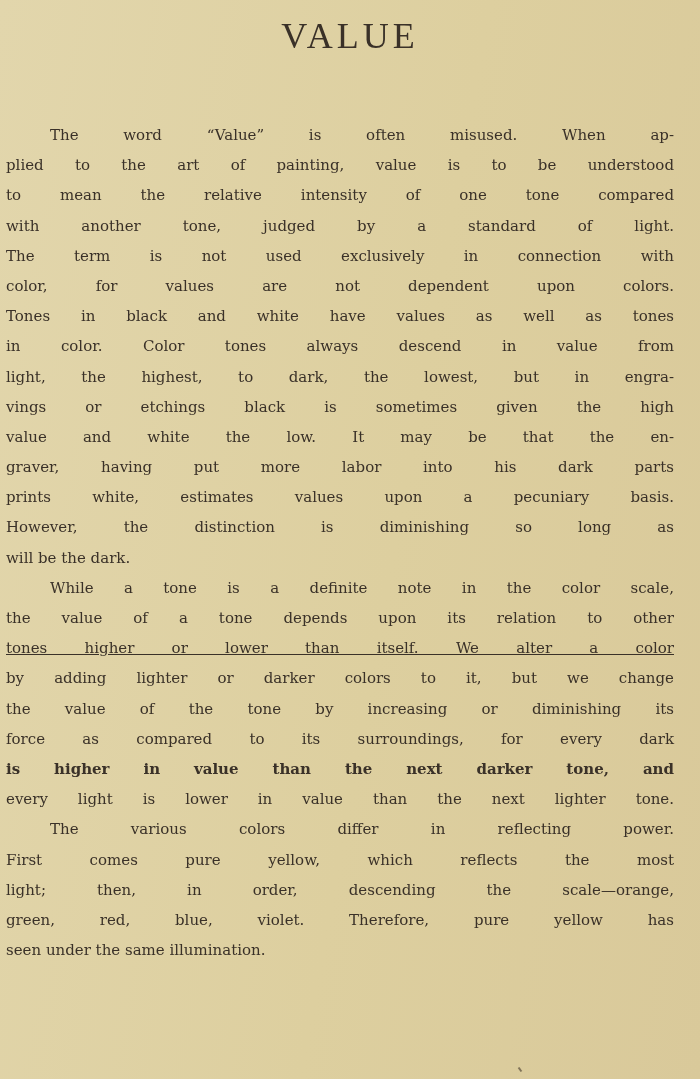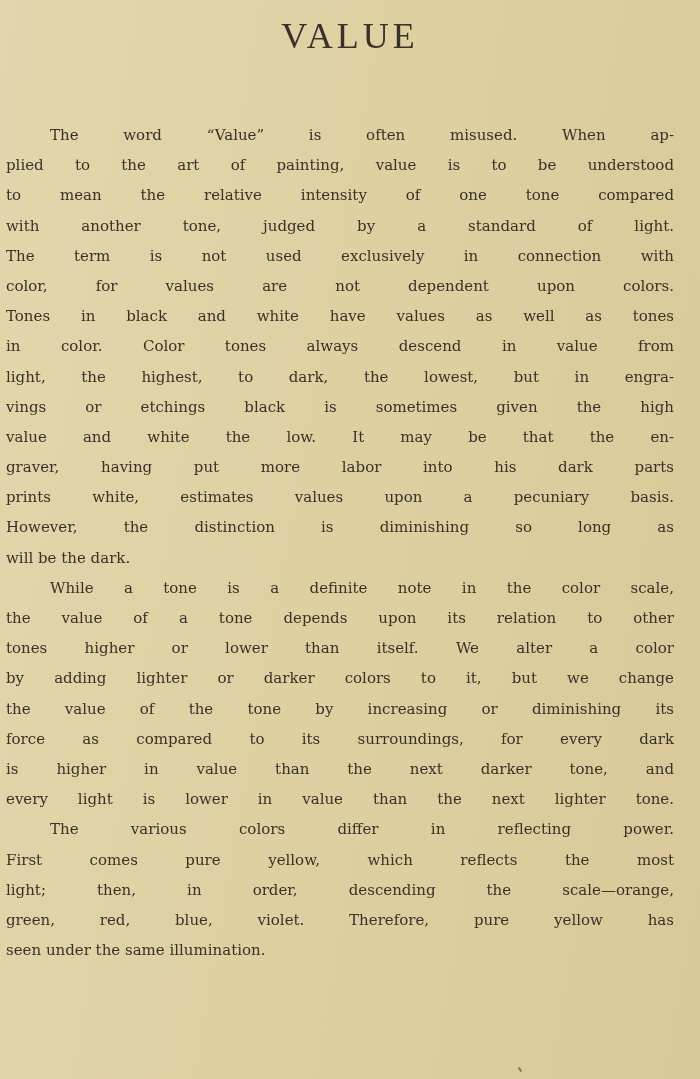--- a/index.html
+++ b/index.html
@@ -102,25 +102,25 @@
       <span class="line"><span class="line-inner" style="width: 668px; white-space: normal;">value and white the low.  It may be that the en-</span></span>
       <span class="line"><span class="line-inner" style="width: 668px; white-space: normal;">graver, having put more labor into his dark parts</span></span>
       <span class="line"><span class="line-inner" style="width: 668px; white-space: normal;">prints white, estimates values upon a pecuniary basis.</span></span>
       <span class="line"><span class="line-inner" style="width: 668px; white-space: normal;">However, the distinction is diminishing so long as</span></span>
       <span class="line last"><span class="line-inner" style="width: auto; white-space: nowrap;">will be the dark.</span></span>
     </div>
 
     <div class="paragraph">
       <span class="line indent"><span class="line-inner" style="width: 624px; white-space: normal;">While a tone is a definite note in the color scale,</span></span>
       <span class="line"><span class="line-inner" style="width: 668px; white-space: normal;">the value of a tone depends upon its relation to other</span></span>
-      <span class="line"><span class="line-inner" style="width: 668px; white-space: normal;">tones higher or lower than itself.  We alter a color</span></span>
+      <span class="line"><span class="line-inner" style="width: 668px; white-space: normal; text-decoration: underline;">tones higher or lower than itself.  We alter a color</span></span>
       <span class="line"><span class="line-inner" style="width: 668px; white-space: normal;">by adding lighter or darker colors to it, but we change</span></span>
       <span class="line"><span class="line-inner" style="width: 668px; white-space: normal;">the value of the tone by increasing or diminishing its</span></span>
       <span class="line"><span class="line-inner" style="width: 668px; white-space: normal;">force as compared to its surroundings, for every dark</span></span>
-      <span class="line"><span class="line-inner" style="width: 668px; white-space: normal;">is higher in value than the next darker tone, and</span></span>
+      <span class="line"><span class="line-inner" style="width: 668px; white-space: normal; font-weight: bold;">is higher in value than the next darker tone, and</span></span>
       <span class="line"><span class="line-inner" style="width: 668px; white-space: normal;">every light is lower in value than the next lighter tone.</span></span>
     </div>
 
     <div class="paragraph">
       <span class="line indent"><span class="line-inner" style="width: 624px; white-space: normal;">The various colors differ in reflecting power.</span></span>
       <span class="line"><span class="line-inner" style="width: 668px; white-space: normal;">First comes pure yellow, which reflects the most</span></span>
       <span class="line"><span class="line-inner" style="width: 668px; white-space: normal;">light; then, in order, descending the scale—orange,</span></span>
       <span class="line"><span class="line-inner" style="width: 668px; white-space: normal;">green, red, blue, violet.  Therefore, pure yellow has</span></span>
       <span class="line last"><span class="line-inner" style="width: auto; white-space: nowrap;">seen under the same illumination.</span></span>
     </div>

